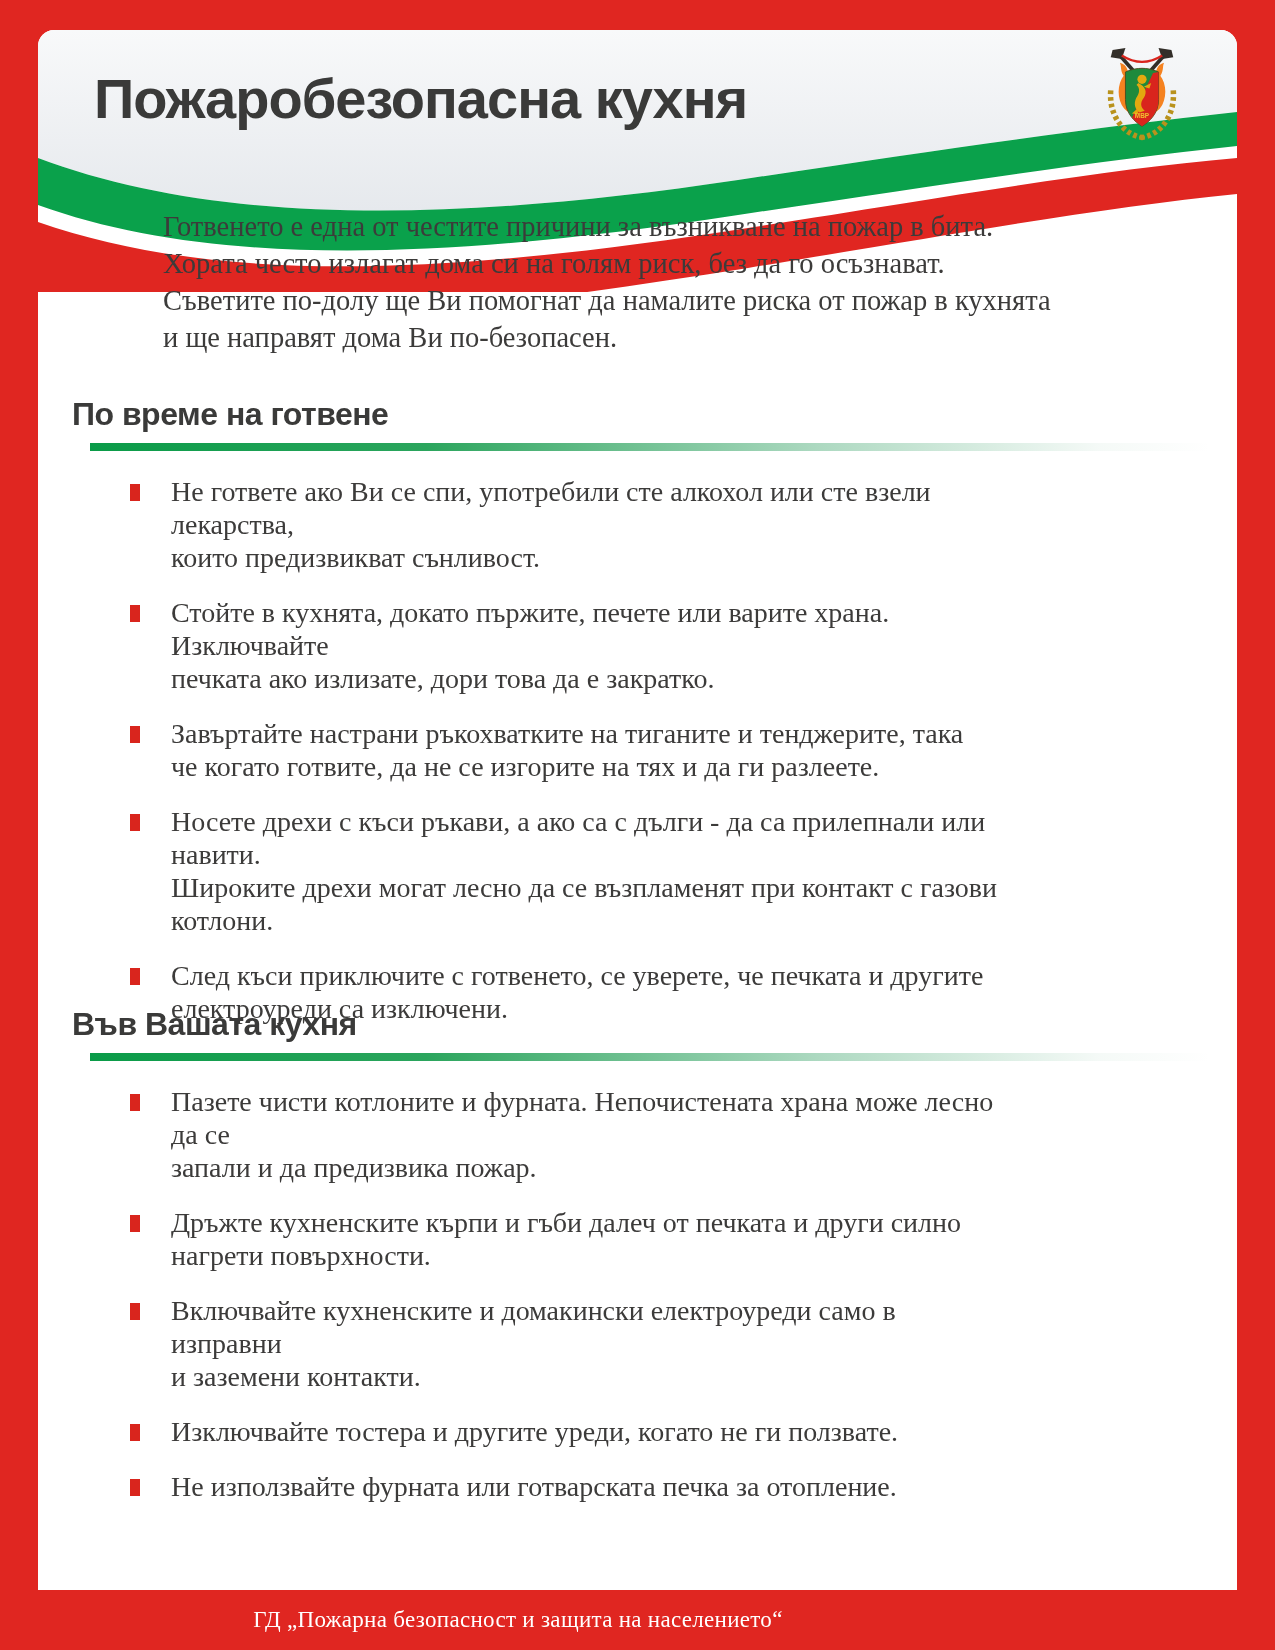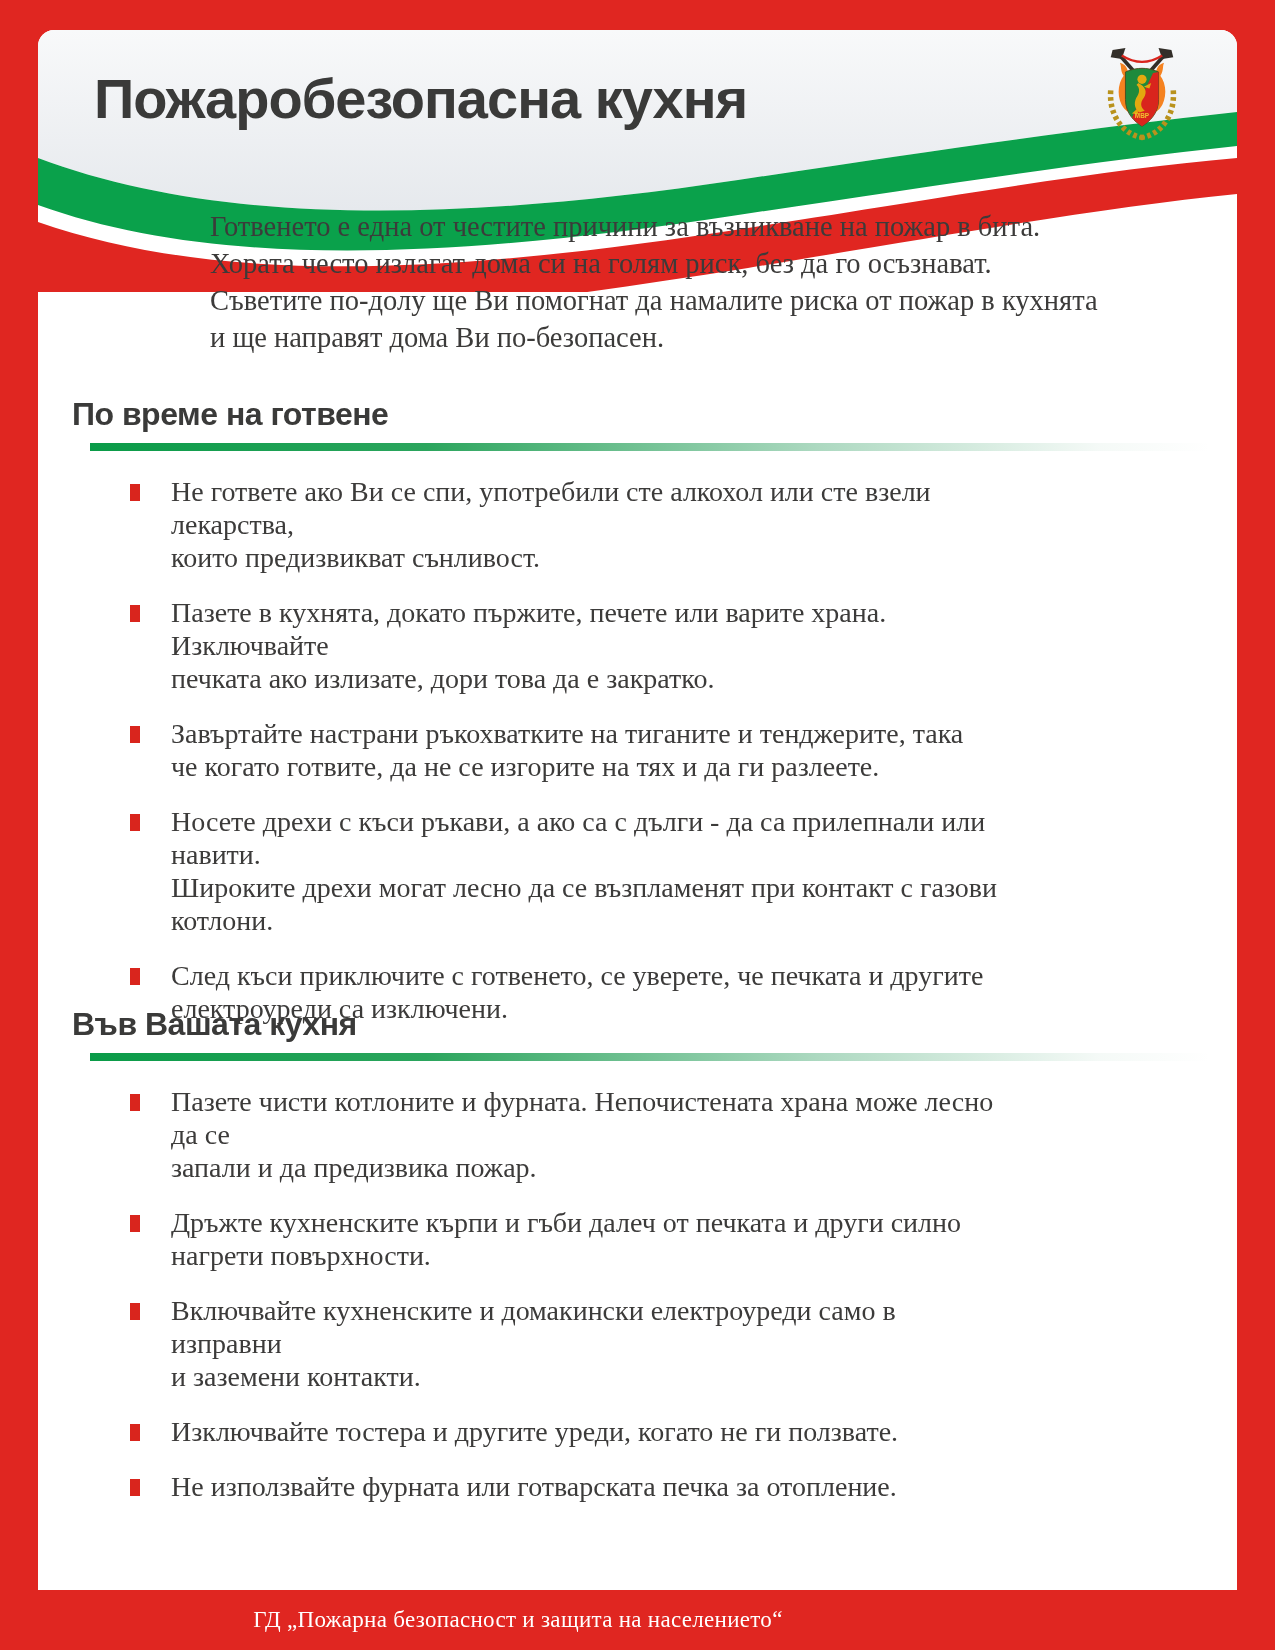--- a/index.html
+++ b/index.html
@@ -23,21 +23,20 @@
   .page-title{
     position:absolute;left:56px;top:36px;z-index:2;
     font-size:56px;font-weight:bold;color:#3a3a39;letter-spacing:-1px;
   }
   .logo{position:absolute;left:1058px;top:14px;width:92px;height:102px;z-index:3;}
   .intro{
     position:absolute;left:125px;top:178px;width:1020px;z-index:2;
     font-family:"Liberation Serif",serif;
     font-size:28.5px;line-height:37px;color:#3c3b3a;
     white-space:pre-line;
-    margin-left:47px;
   }
   .section{position:absolute;left:0;width:960px;z-index:2;}
   .section.s1{top:366px;}
   .section.s2{top:976px;}
   .section h2{
     margin:0 0 0 34px;
     font-size:32px;font-weight:bold;color:#3a3a39;letter-spacing:-0.5px;
   }
   .rule{
     margin:10px 0 0 52px;width:1120px;height:8px;
@@ -133,21 +132,21 @@
 Хората често излагат дома си на голям риск, без да го осъзнават.
 Съветите по-долу ще Ви помогнат да намалите риска от пожар в кухнята
 и ще направят дома Ви по-безопасен.</div>
 
     <div class="section s1">
       <h2>По време на готвене</h2>
       <div class="rule"></div>
       <ul class="tips">
           <li>Не гответе ако Ви се спи, употребили сте алкохол или сте взели лекарства,
 които предизвикват сънливост.</li>
-          <li>Пазете в кухнята, докато пържите, печете или варите храна. Изключвайте
+          <li>Стойте в кухнята, докато пържите, печете или варите храна. Изключвайте
 печката ако излизате, дори това да е закратко.</li>
           <li>Завъртайте настрани ръкохватките на тиганите и тенджерите, така
 че когато готвите, да не се изгорите на тях и да ги разлеете.</li>
           <li>Носете дрехи с къси ръкави, а ако са с дълги - да са прилепнали или навити.
 Широките дрехи могат лесно да се възпламенят при контакт с газови котлони.</li>
           <li>След къси приключите с готвенето, се уверете, че печката и другите
 електроуреди са изключени.</li>
         </ul>
     </div>
 

